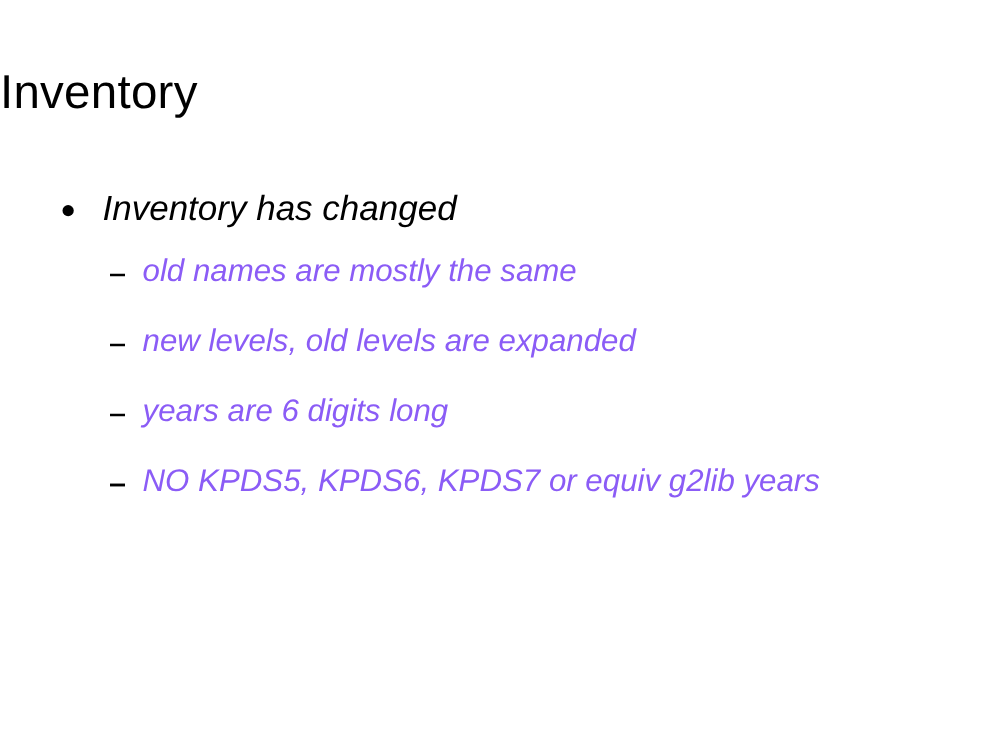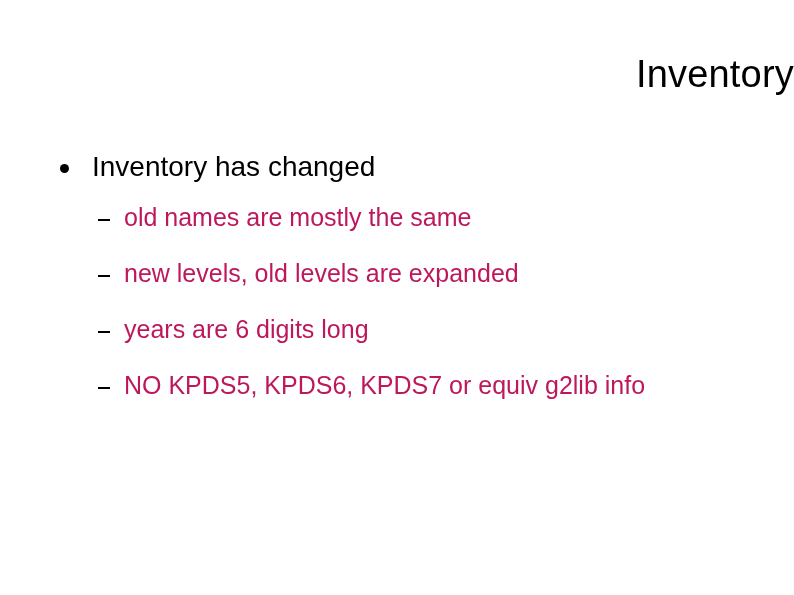--- a/index.html
+++ b/index.html
@@ -22,21 +22,21 @@
     height: 595px;
     background: #ffffff;
   }
 
   
   .slide-title {
     position: absolute;
     left: 0;
     top: 52px;
     width: 794px;
-    text-align: right;
+    text-align: left;
     font-size: 38px;
     line-height: 44px;
     font-weight: 400;
     letter-spacing: 0.2px;
     color: #000000;
     white-space: nowrap;
   }
 
   
   .body-content {
@@ -48,25 +48,26 @@
 
   ul.level1 {
     list-style: none;
     margin: 0;
     padding: 0;
   }
 
   li.bullet-l1 {
     position: relative;
     padding-left: 76px;
-    margin: 0 0 16px 16px;
+    margin: 0 0 16px 6px;
     font-size: 28px;
     line-height: 34px;
     font-weight: 400;
     color: #000000;
+    font-style: italic;
   }
 
   li.bullet-l1 > .marker-disc {
     position: absolute;
     left: 44px;
     top: 14px;
     width: 9px;
     height: 9px;
     border-radius: 50%;
     background: #000000;
@@ -78,21 +79,21 @@
     padding: 0;
   }
 
   li.bullet-l2 {
     position: relative;
     padding-left: 32px;
     margin: 0 0 26px 0;
     font-size: 25px;
     line-height: 30px;
     font-weight: 400;
-    color: #be185d;
+    color: #8b5cf6;
     white-space: nowrap;
   }
 
   li.bullet-l2:last-child {
     margin-bottom: 0;
   }
 
   li.bullet-l2 > .marker-dash {
     position: absolute;
     left: 6px;
@@ -136,21 +137,21 @@
             <span class="marker-dash"></span>
             <span class="l2-text">years are 6 digits long</span>
           </li>
 
           <li class="bullet-l2">
             <span class="marker-dash"></span>
           </li>
 
           <li class="bullet-l2">
             <span class="marker-dash"></span>
-            <span class="l2-text">NO KPDS5, KPDS6, KPDS7 or equiv g2lib info</span>
+            <span class="l2-text">NO KPDS5, KPDS6, KPDS7 or equiv g2lib years</span>
           </li>
 
         </ul>
       </li>
 
     </ul>
   </div>
 
 </div>
 

